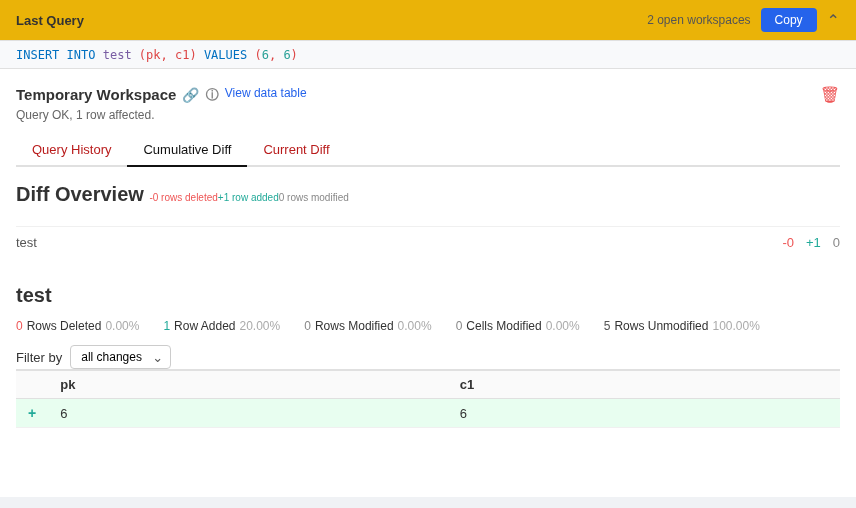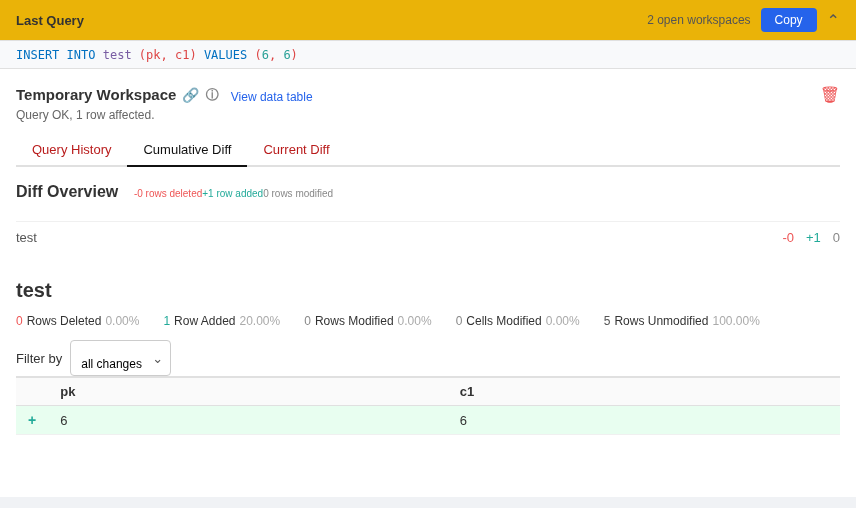--- a/index.html
+++ b/index.html
@@ -29,21 +29,21 @@
     .create-pr-btn { background: #2563eb; color: #fff; border: none; border-radius: 4px; padding: 6px 14px; font-size: 12px; cursor: pointer; }
     .delete-icon { color: #e55; font-size: 16px; cursor: pointer; }
 
     .query-status { font-size: 12px; color: #666; margin-bottom: 12px; }
 
     .tabs { display: flex; border-bottom: 2px solid #e0e0e0; margin-bottom: 16px; }
     .tab { padding: 8px 16px; font-size: 13px; cursor: pointer; color: #b91c1c; border-bottom: 2px solid transparent; margin-bottom: -2px; }
     .tab.active { color: #111; border-bottom: 2px solid #111; font-weight: 500; }
 
     .diff-overview { margin-bottom: 20px; }
-    .diff-overview h2 { font-size: 16px; font-weight: 700; display: inline; margin-right: 12px; }
+    .diff-overview h2 { font-size: 20px; font-weight: 700; display: inline; margin-right: 2px; }
     .diff-summary { display: inline-flex; align-items: center; gap: 0; font-size: 10px; }
     .deleted-count { color: #e55; }
     .added-count { color: #22a; color: #2a9; }
     .modified-count { color: #888; }
 
     .diff-table-row { display: flex; align-items: center; padding: 8px 0; border-top: 1px solid #f0f0f0; font-size: 13px; }
     .diff-table-name { color: #555; flex: 1; }
     .diff-table-counts { display: flex; gap: 12px; font-size: 13px; }
     .diff-table-counts .neg { color: #e55; }
     .diff-table-counts .pos { color: #2a9; }
@@ -65,21 +65,21 @@
     .data-tab.active { color: #e84393; border-bottom: 2px solid #e84393; font-weight: 500; }
 
     .data-table { width: 100%; border-collapse: collapse; font-size: 13px; }
     .data-table th { text-align: left; padding: 6px 12px; border-bottom: 1px solid #e0e0e0; font-weight: 600; color: #333; background: #fafafa; }
     .data-table td { padding: 6px 12px; border-bottom: 1px solid #f0f0f0; }
     .row-added { background: #e8fef0; }
     .row-added .add-indicator { color: #2a9; font-weight: bold; font-size: 14px; }
 
     .filter-container { display: flex; align-items: center; gap: 8px; }
     .filter-select-wrapper { position: relative; display: inline-flex; align-items: center; }
-    .filter-select-wrapper select { appearance: none; border: 1px solid #ccc; border-radius: 4px; padding: 16px 28px 4px 10px; font-size: 12px; background: #fff; cursor: pointer; }
+    .filter-select-wrapper select { appearance: none; border: 1px solid #ccc; border-radius: 4px; padding: 4px 28px 4px 10px; font-size: 12px; background: #fff; cursor: pointer; }
     .filter-chevron { position: absolute; right: 8px; pointer-events: none; color: #555; }
   </style>
 </head>
 <body>
 
 <div class="top-bar">
   <div class="top-bar-left">Last Query</div>
   <div class="top-bar-right">
     <span class="workspaces-text">2 open workspaces</span>
     <button class="copy-btn">Copy</button>
@@ -89,21 +89,21 @@
 
 <div class="query-bar">
   <span class="query-text">
     <span class="kw">INSERT INTO</span> <span class="tbl">test</span> (pk, c1) <span class="kw">VALUES</span> (<span class="val">6</span>, <span class="val">6</span>)
   </span>
 </div>
 
 <div class="main">
 
   <div class="workspace-header">
-    <div style="display:flex; align-items:flex-end; gap:6px;">
+    <div style="display:flex; align-items:flex-start; ">
       <span class="workspace-title">
         <span>Temporary Workspace</span>
         <span class="icon">🔗</span>
         <span class="info-icon">ⓘ</span>
       </span>
       <a class="view-data-link">View data table</a>
     </div>
     <div class="workspace-actions">
       <span class="delete-icon">🗑</span>
     </div>

